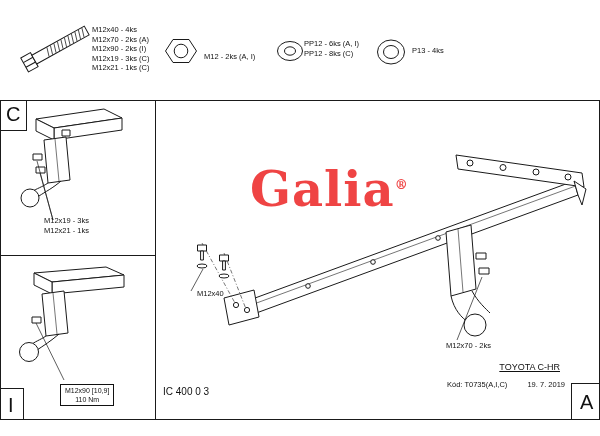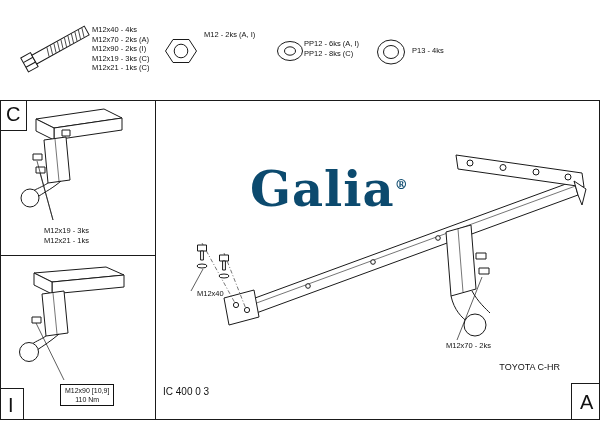--- a/index.html
+++ b/index.html
@@ -4,30 +4,30 @@
 <style>
   * { margin:0; padding:0; box-sizing:border-box; }
   html,body { background:#fff; }
   .sheet {
     position:relative; width:600px; height:436px; background:#fff;
     font-family:"Liberation Sans", sans-serif; color:#111; overflow:hidden;
   }
   .abs { position:absolute; }
   svg.abs { overflow:visible; }
   .lbl { position:absolute; font-size:7.5px; line-height:9.5px; white-space:nowrap; color:#111; }
-  .lbl9 { font-size:9px; line-height:11px; }
+  .lbl9 { font-size:9px; line-height:11px;text-decoration:underline; }
   .lbl8 { font-size:10px; line-height:10px; }
   .letter { position:absolute; font-size:20px; line-height:22px; color:#111; }
   .frame { position:absolute; border:1px solid #1a1a1a; }
   .line-v { position:absolute; border-left:1px solid #1a1a1a; width:0; }
   .line-h { position:absolute; border-top:1px solid #1a1a1a; height:0; }
   .logo {
     position:absolute; left:250px; top:160px; width:190px;
     font-family:"DejaVu Serif", serif; font-weight:bold; font-size:48px; line-height:50px;
-    color:#0c4a6e; letter-spacing:1px;
+    color:#ef4444; letter-spacing:1px;
   }
   .logo .reg { font-size:13px; vertical-align:super; letter-spacing:0; }
   .torque-box {
     position:absolute; left:60px; top:384px; border:1px solid #111;
     font-size:7px; line-height:9px; text-align:center; padding:1px 4px; background:#fff;
   }
   .code-row { position:absolute; left:447px; top:380px; width:118px; display:flex; justify-content:space-between; font-size:7.5px; }
 </style>
 </head>
 <body>
@@ -62,21 +62,21 @@
     <div>M12x19 - 3ks (C)</div>
     <div>M12x21 - 1ks (C)</div>
   </div>
 
   <svg class="abs" style="left:164px;top:36px" width="34" height="30" viewBox="0 0 34 30">
     <g stroke="#1a1a1a" fill="#fff" stroke-width="1" stroke-linejoin="round">
       <polygon points="9,3.5 25,3.5 32.5,15 25,26.5 9,26.5 1.5,15"></polygon>
       <circle cx="17" cy="15" r="6.8"></circle>
     </g>
   </svg>
-  <div class="lbl" style="left:204px;top:30px">M12 - 2ks (A, I)</div>
+  <div class="lbl" style="left:204px;top:52px">M12 - 2ks (A, I)</div>
 
   <svg class="abs" style="left:274px;top:38px" width="32" height="28" viewBox="0 0 32 28">
     <g stroke="#1a1a1a" fill="#fff" stroke-width="1">
       <ellipse cx="16" cy="13" rx="12.5" ry="9.5"></ellipse>
       <ellipse cx="16" cy="13" rx="5.5" ry="4.2"></ellipse>
     </g>
   </svg>
   <div class="lbl" style="left:304px;top:39px">
     <div>PP12 - 6ks (A, I)</div>
     <div>PP12 - 8ks (C)</div>
@@ -114,21 +114,21 @@
       <line x1="49" y1="33" x2="53" y2="75" stroke-width="0.6"></line>
       <rect x="27" y="48" width="9" height="6"></rect>
       <rect x="30" y="61" width="9" height="6"></rect>
       <path d="M42,77 C36,81 30,83 27,85" fill="none"></path>
       <path d="M55,75 C47,82 39,86 33,90" fill="none"></path>
       <circle cx="24" cy="92" r="9"></circle>
       <line x1="31" y1="55" x2="47" y2="114" stroke-width="0.7"></line>
       <line x1="34" y1="67" x2="47" y2="114" stroke-width="0.7"></line>
     </g>
   </svg>
-  <div class="lbl" style="left:44px;top:226px">
+  <div class="lbl" style="left:44px;top:216px">
     <div>M12x19 - 3ks</div>
     <div>M12x21 - 1ks</div>
   </div>
 
   <svg class="abs" style="left:6px;top:262px" width="146" height="120" viewBox="0 0 146 120">
     <g stroke="#1a1a1a" fill="#fff" stroke-width="1" stroke-linejoin="round">
       <polygon points="28,11 100,5 118,13 46,20"></polygon>
       <polygon points="46,20 118,13 118,25 46,32"></polygon>
       <polygon points="28,11 46,20 46,32 28,23"></polygon>
       <polygon points="36,32 58,29 62,71 40,74"></polygon>
@@ -188,14 +188,18 @@
       <circle cx="317" cy="220" r="11"></circle>
       <line x1="299" y1="235" x2="324" y2="172" stroke-width="0.7"></line>
     </g>
   </svg>
 
   <div class="lbl" style="left:197px;top:289px">M12x40</div>
   <div class="lbl" style="left:446px;top:341px">M12x70 - 2ks</div>
 
   <div class="lbl lbl8" style="left:163px;top:387px">IC 400 0 3</div>
   <div class="lbl lbl9" style="left:455px;top:362px;width:105px;text-align:right">TOYOTA C-HR</div>
+  <div class="code-row">
+    <span>Kód: T0735(A,I,C)</span>
+    <span>19. 7. 2019</span>
+  </div>
 
 </div>
 
 </body></html>

